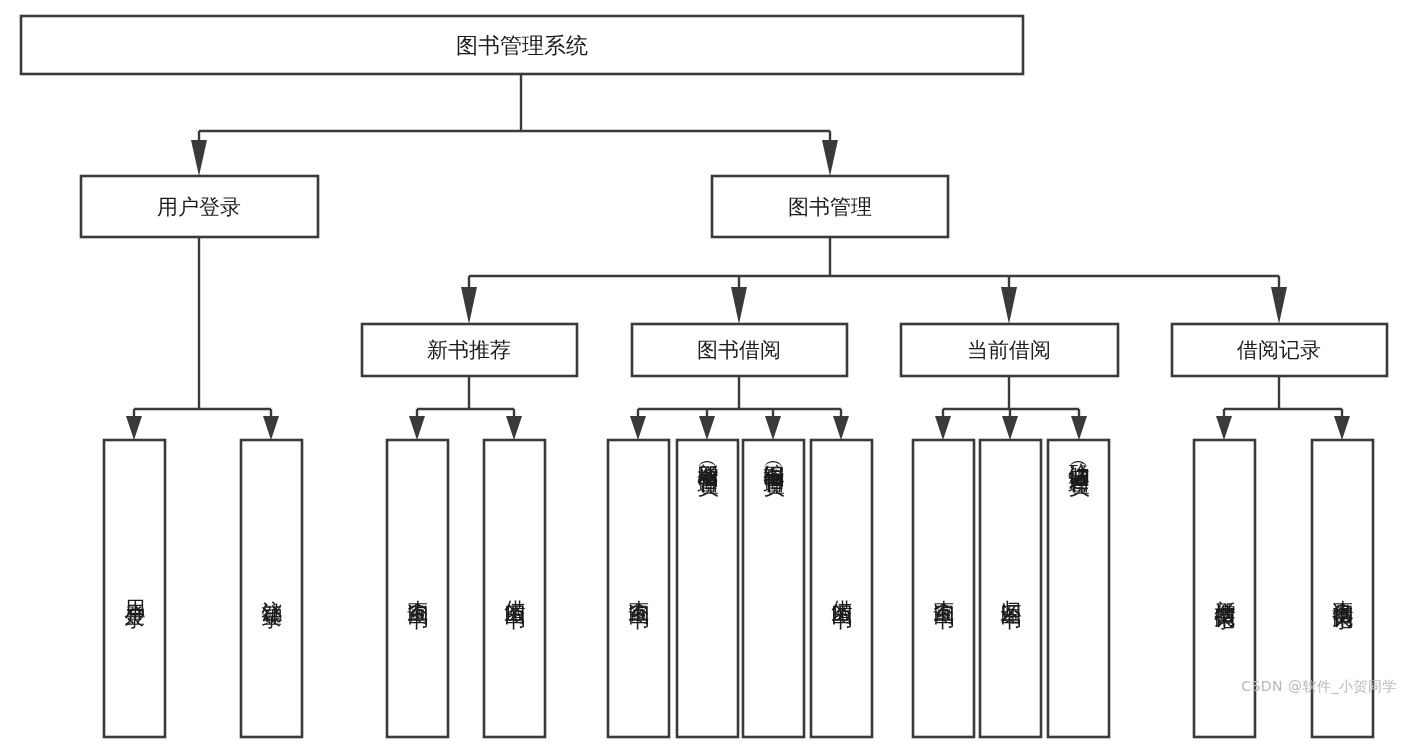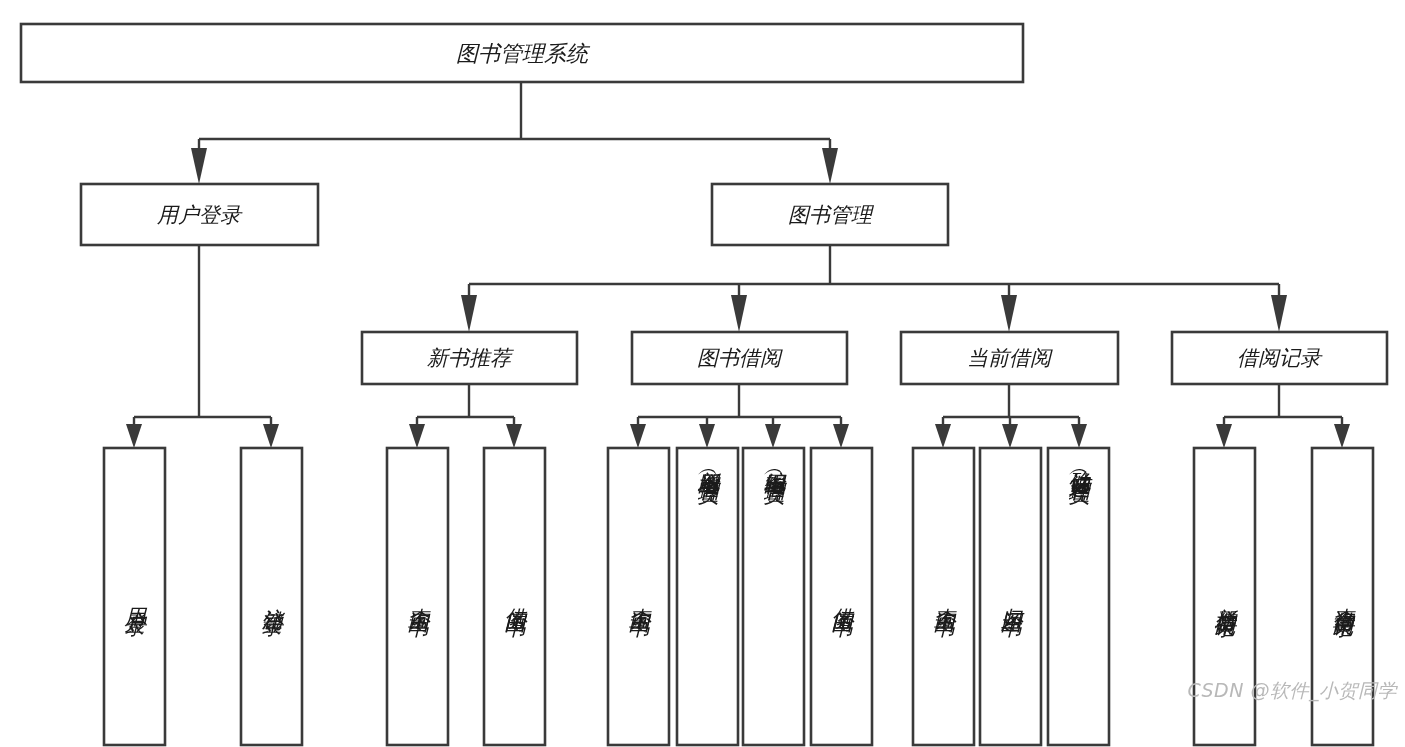--- a/index.html
+++ b/index.html
@@ -10,24 +10,23 @@
   body {
     width: 1405px;
     height: 747px;
     position: relative;
     overflow: hidden;
     font-family: "DejaVu Sans", "Liberation Sans", sans-serif;
   }
   #diagram-root {
     position: absolute;
     left: 0;
-    top: 12px;
+    top: 4px;
     width: 1405px;
     height: 698px;
-    font-style: italic;
   }
   svg.diagram {
     display: block;
     width: 1405px;
     height: 747px;
   }
   .node-box {
     fill: #ffffff;
     stroke: #3a3a3a;
     stroke-width: 2.6;
@@ -55,21 +54,21 @@
     dominant-baseline: middle;
   }
   .node-label-root {
     font-size: 22px;
   }
   .watermark {
     position: absolute;
     right: 8px;
     bottom: 6px;
     font-family: "DejaVu Sans", "Liberation Sans", sans-serif;
-    font-size: 19px;
+    font-size: 14px;
     color: #b8b8b8;
     letter-spacing: 0.5px;
     white-space: nowrap;
     user-select: none;
   }
 </style>
 </head>
 <body>
 
 <div id="diagram-root">

